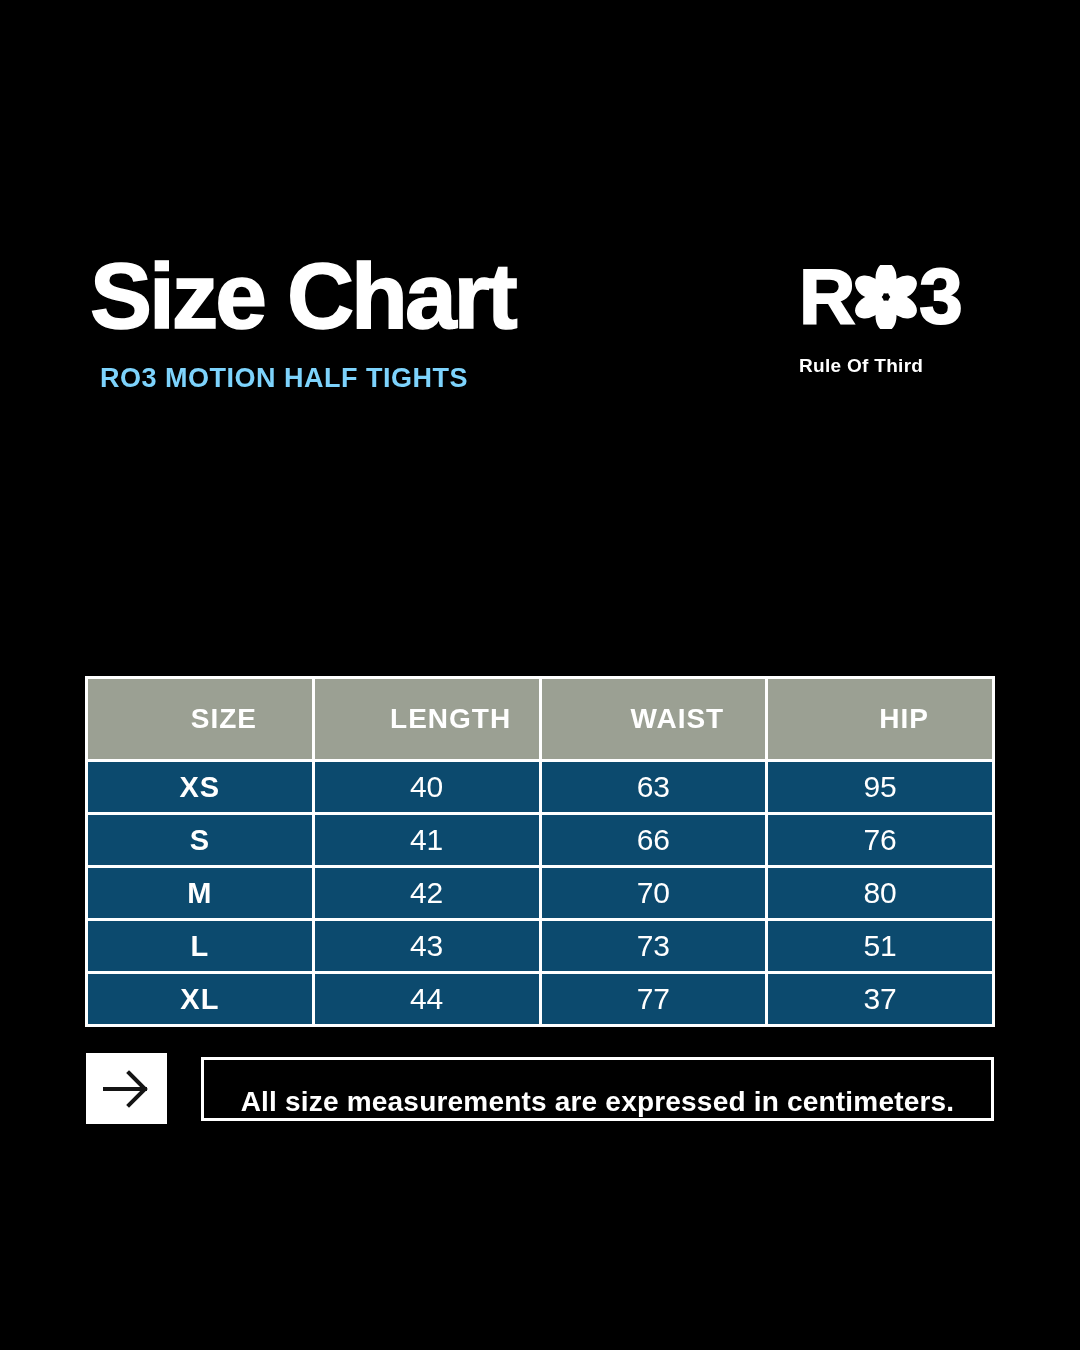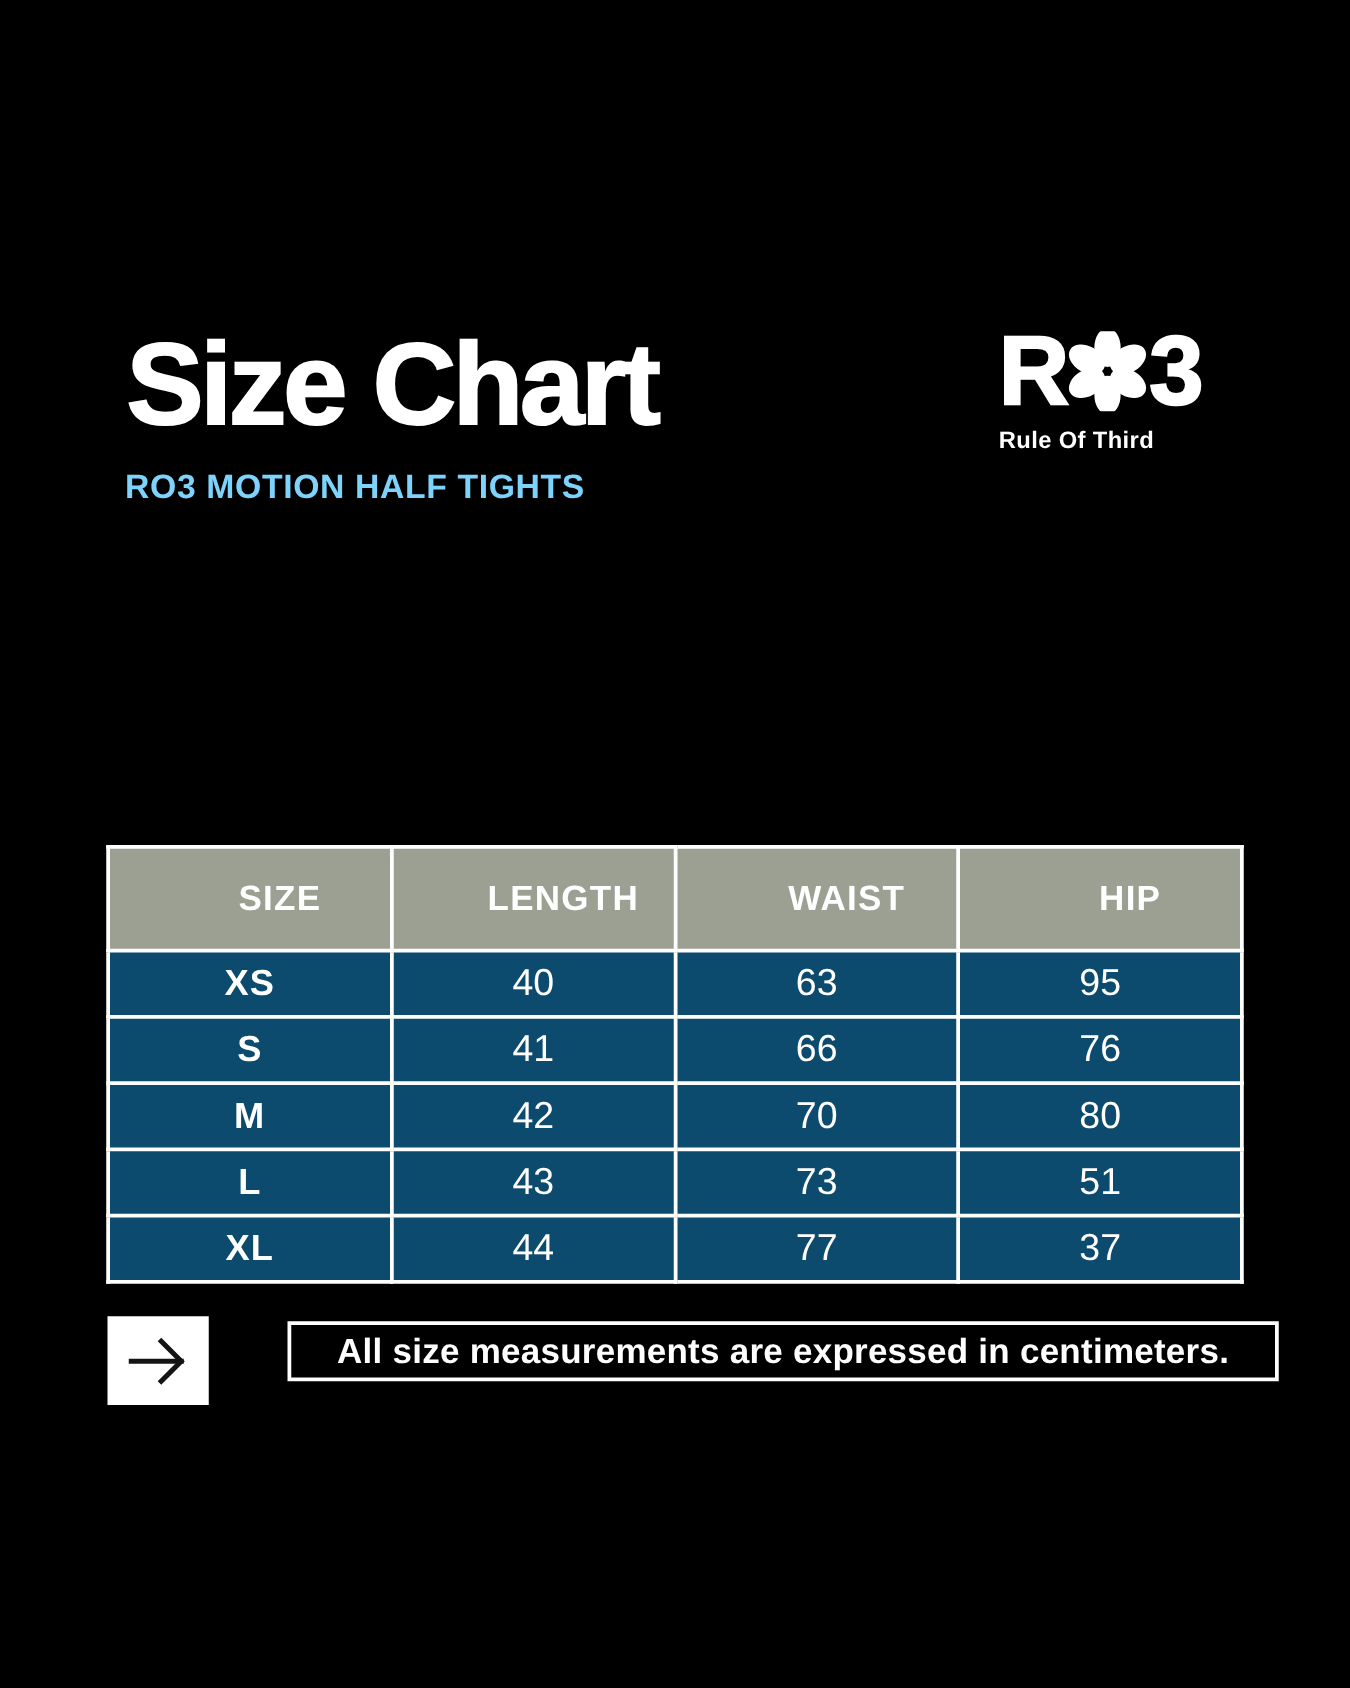--- a/index.html
+++ b/index.html
@@ -17,21 +17,21 @@
     font-family: "Liberation Sans", sans-serif;
   }
 
   
   .hero {
     position: absolute;
     left: 88px;
     top: 248px;
   }
   .page-title {
-    margin: 13px;
+    margin: 2px;
     font-size: 93px;
     font-weight: bold;
     letter-spacing: -3px;
     line-height: 1.0;
     color: #ffffff;
     text-align: center;
     -webkit-text-stroke: 1.5px #ffffff;
   }
   .page-subtitle {
     margin: 20px 0 0 12px;
@@ -55,21 +55,21 @@
     font-weight: bold;
     letter-spacing: -2px;
     -webkit-text-stroke: 2px #ffffff;
   }
   .logo-asterisk {
     width: 64px;
     height: 64px;
     margin: 2px 1px 0 1px;
   }
   .logo-tagline {
-    margin-top: 7px;
+    margin-top: 20px;
     font-size: 19px;
     font-weight: bold;
     letter-spacing: 0.3px;
   }
 
   
   .size-table {
     position: absolute;
     left: 85px;
     top: 676px;
@@ -116,28 +116,27 @@
     display: flex;
     align-items: center;
     justify-content: center;
     cursor: pointer;
   }
   .footer-note {
     position: absolute;
     left: 201px;
     top: 1057px;
     width: 793px;
-    height: 48px;
+    height: 64px;
     box-sizing: border-box;
     border: 3.5px solid #ffffff;
     background: #000000;
     display: flex;
-    align-items: center;
+    align-items: flex-end;
     justify-content: center;
-    margin-left: 29px;
   }
   .footer-note span {
     font-size: 28px;
     font-weight: bold;
     letter-spacing: 0.2px;
     color: #ffffff;
   }
 </style>
 </head>
 <body>

